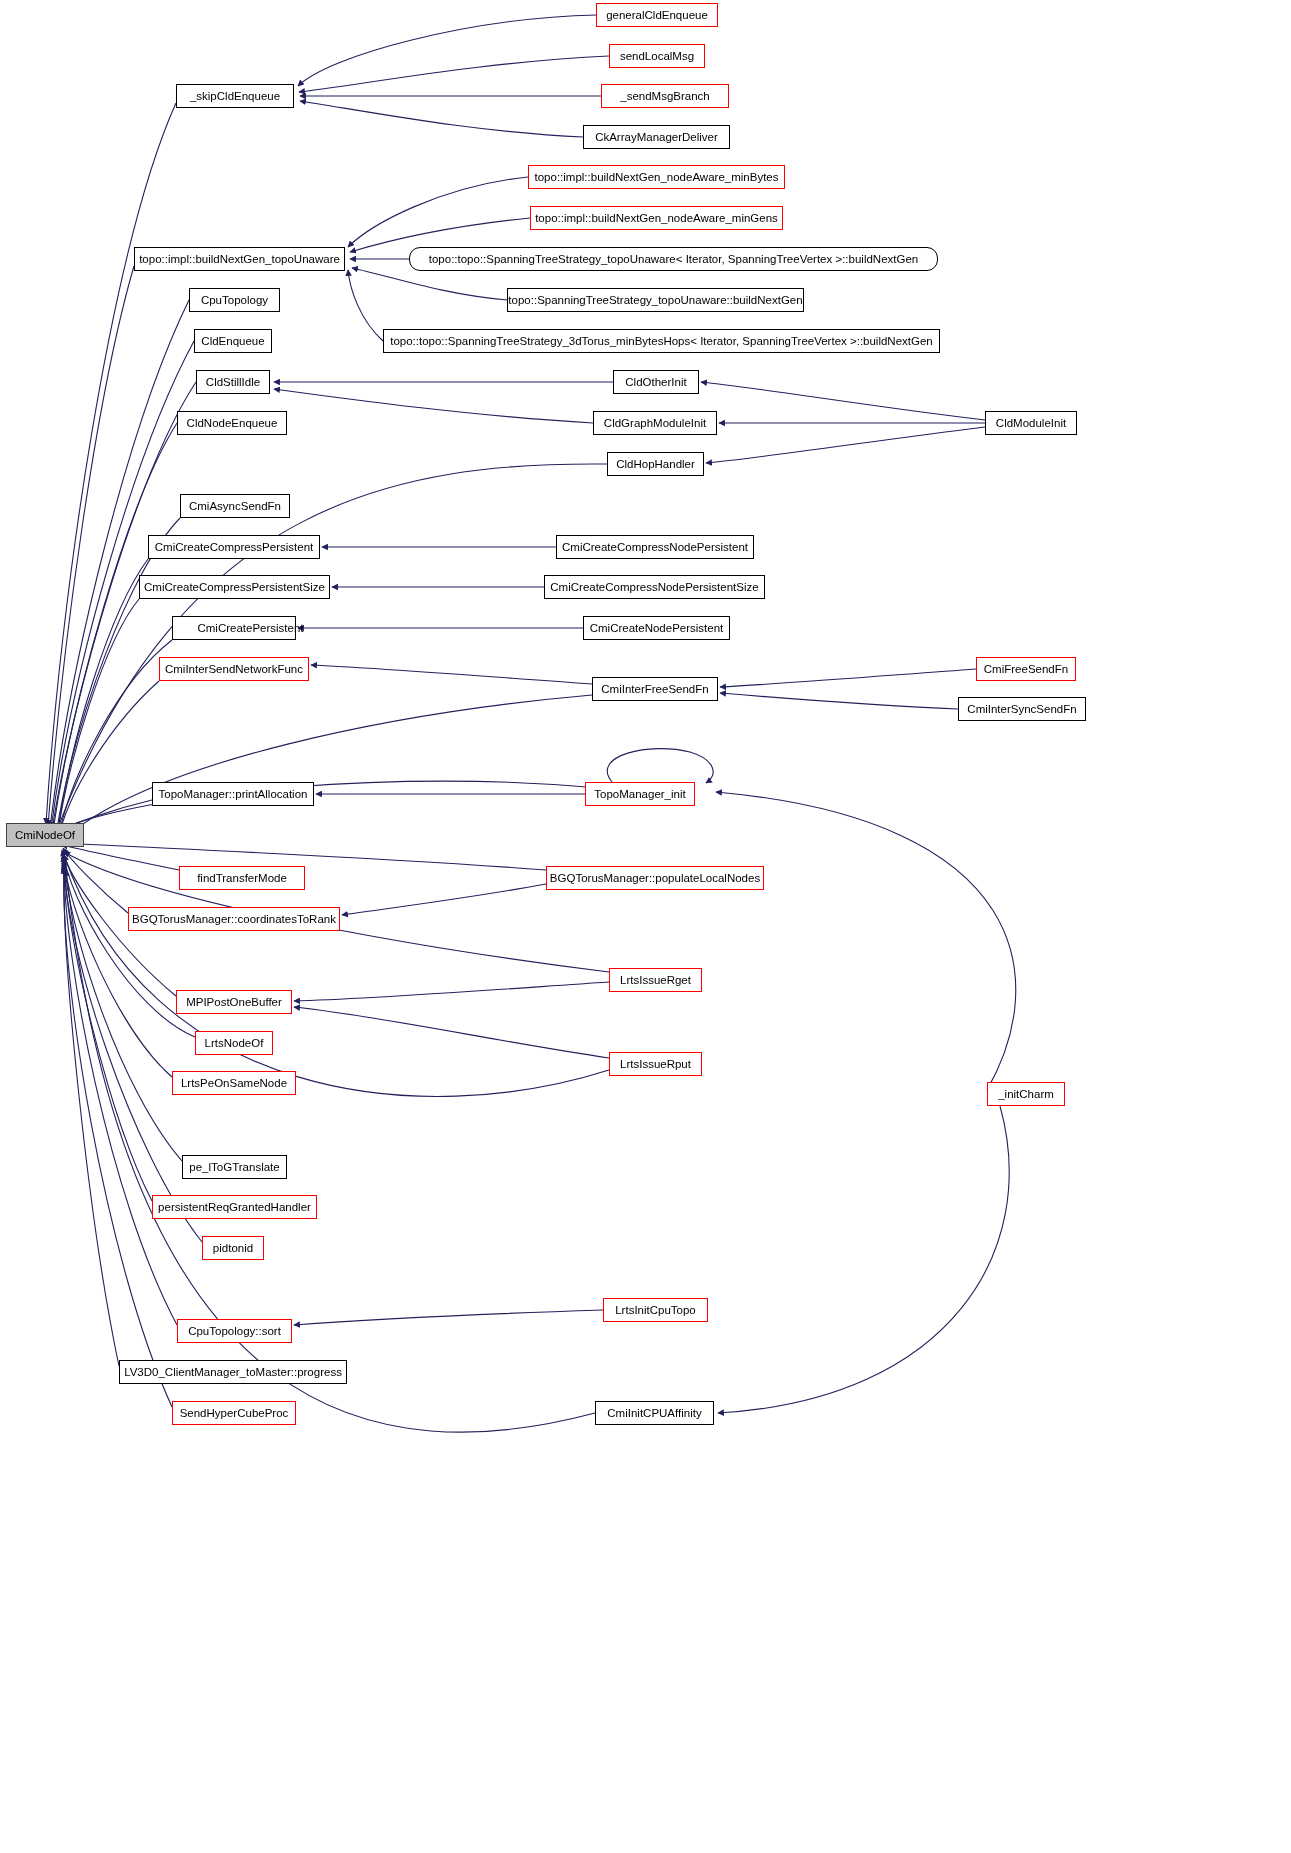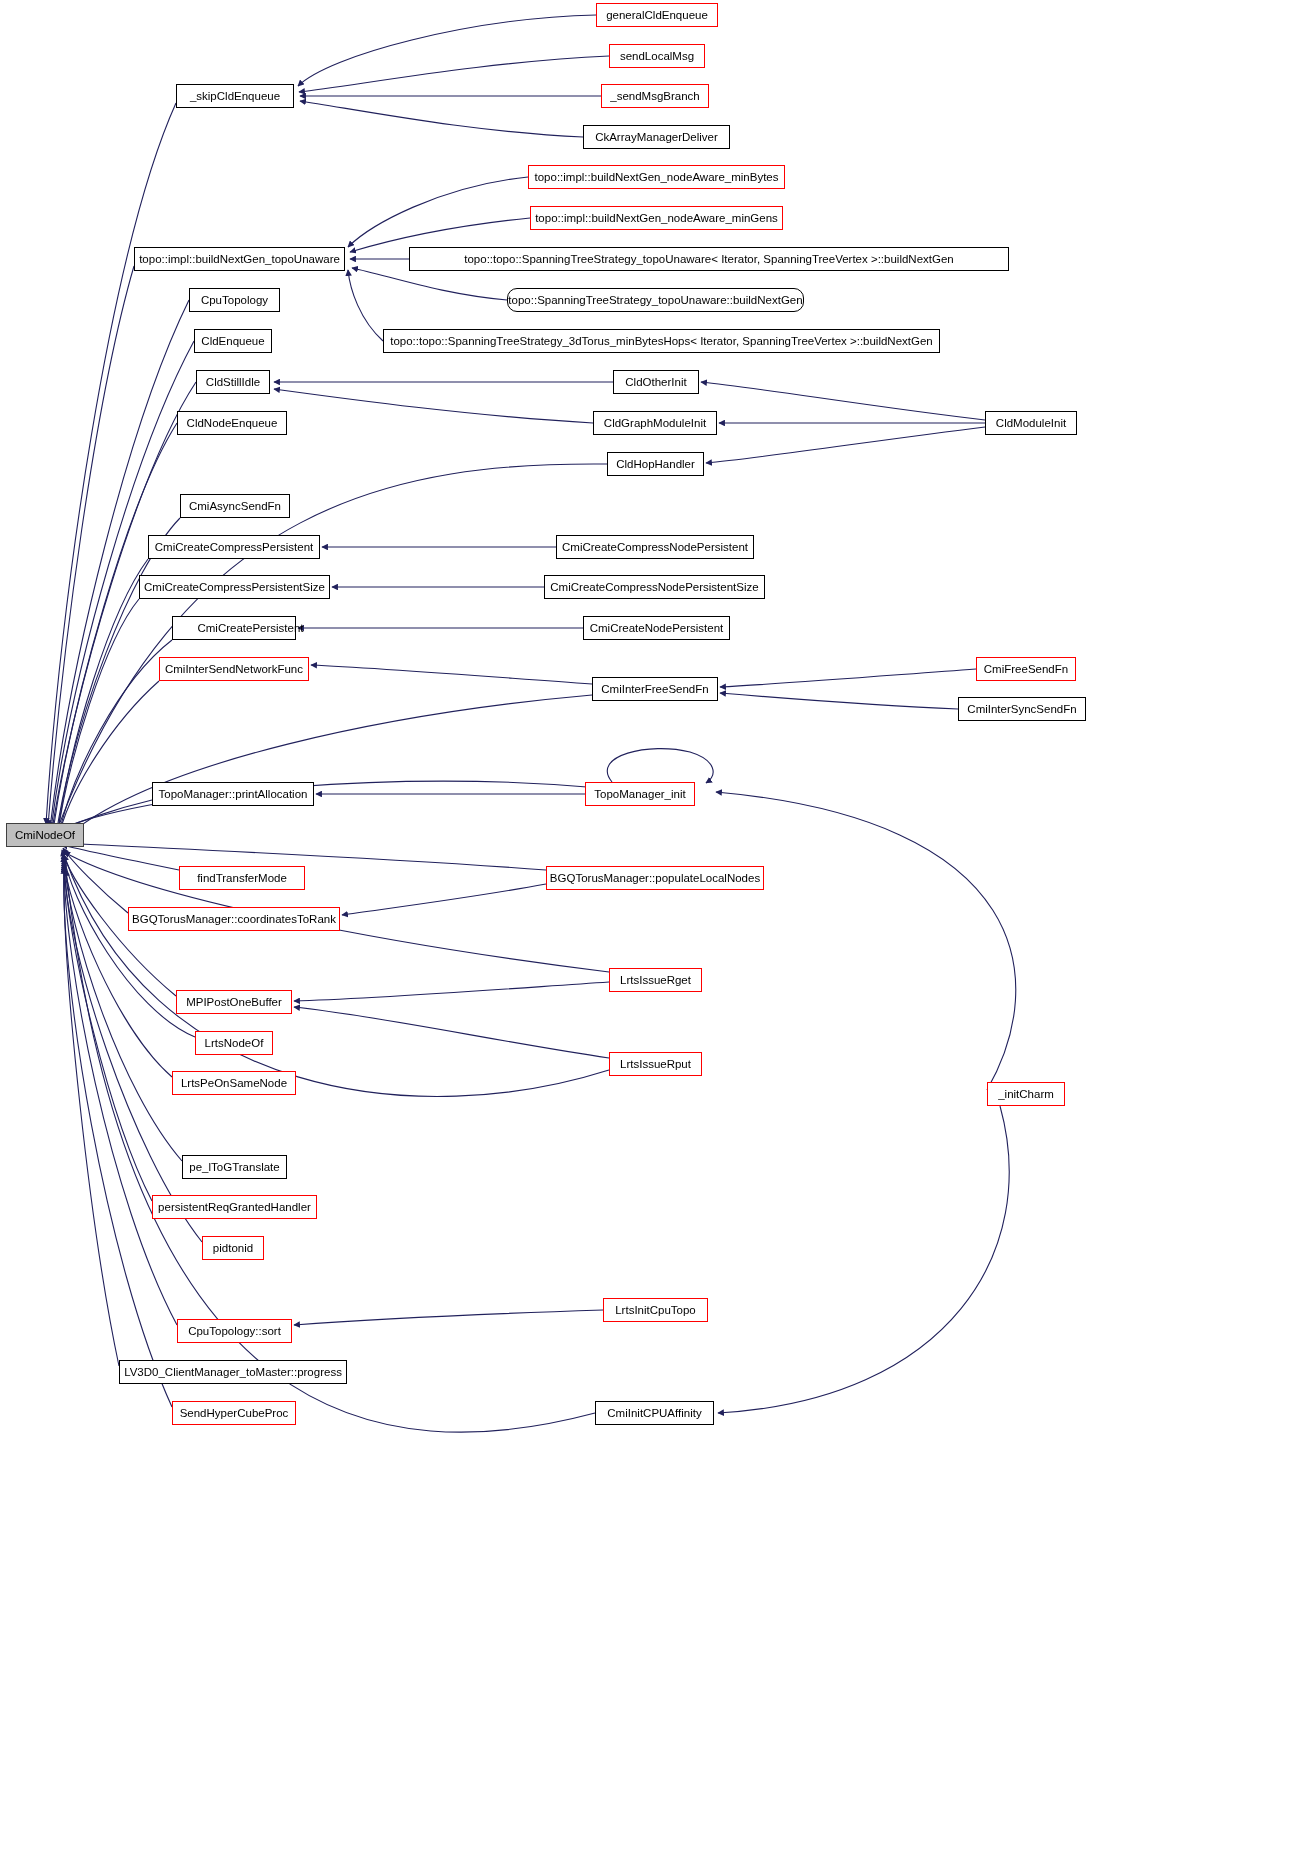--- a/index.html
+++ b/index.html
@@ -125,39 +125,39 @@
       </div>
       <div class="gnode" style="left: 176px; top: 84px; width: 118px; height: 24px;">
         <span>_skipCldEnqueue</span>
       </div>
       <div class="gnode red" style="left: 596px; top: 3px; width: 122px; height: 24px;">
         <span>generalCldEnqueue</span>
       </div>
       <div class="gnode red" style="left: 609px; top: 44px; width: 96px; height: 24px;">
         <span>sendLocalMsg</span>
       </div>
-      <div class="gnode red" style="left: 601px; top: 84px; width: 108px; height: 24px;">
+      <div class="gnode red" style="left: 601px; top: 84px; width: 128px; height: 24px;">
         <span>_sendMsgBranch</span>
       </div>
       <div class="gnode" style="left: 583px; top: 125px; width: 147px; height: 24px;">
         <span>CkArrayManagerDeliver</span>
       </div>
       <div class="gnode" style="left: 134px; top: 247px; width: 211px; height: 24px;">
         <span>topo::impl::buildNextGen_topoUnaware</span>
       </div>
       <div class="gnode red" style="left: 528px; top: 165px; width: 257px; height: 24px;">
         <span>topo::impl::buildNextGen_nodeAware_minBytes</span>
       </div>
       <div class="gnode red" style="left: 530px; top: 206px; width: 253px; height: 24px;">
         <span>topo::impl::buildNextGen_nodeAware_minGens</span>
       </div>
-      <div class="gnode" style="left: 409px; top: 247px; width: 600px; height: 24px;">
+      <div class="gnode" style="left: 409px; top: 247px; width: 529px; height: 24px; border-radius: 11px;">
         <span>topo::topo::SpanningTreeStrategy_topoUnaware&lt; Iterator, SpanningTreeVertex &gt;::buildNextGen</span>
       </div>
-      <div class="gnode" style="left: 507px; top: 288px; width: 297px; height: 24px; border-radius: 10px;">
+      <div class="gnode" style="left: 507px; top: 288px; width: 297px; height: 24px;">
         <span>topo::SpanningTreeStrategy_topoUnaware::buildNextGen</span>
       </div>
       <div class="gnode" style="left: 383px; top: 329px; width: 557px; height: 24px;">
         <span>topo::topo::SpanningTreeStrategy_3dTorus_minBytesHops&lt; Iterator, SpanningTreeVertex &gt;::buildNextGen</span>
       </div>
       <div class="gnode" style="left: 189px; top: 288px; width: 91px; height: 24px;">
         <span>CpuTopology</span>
       </div>
       <div class="gnode" style="left: 194px; top: 329px; width: 78px; height: 24px;">
         <span>CldEnqueue</span>

